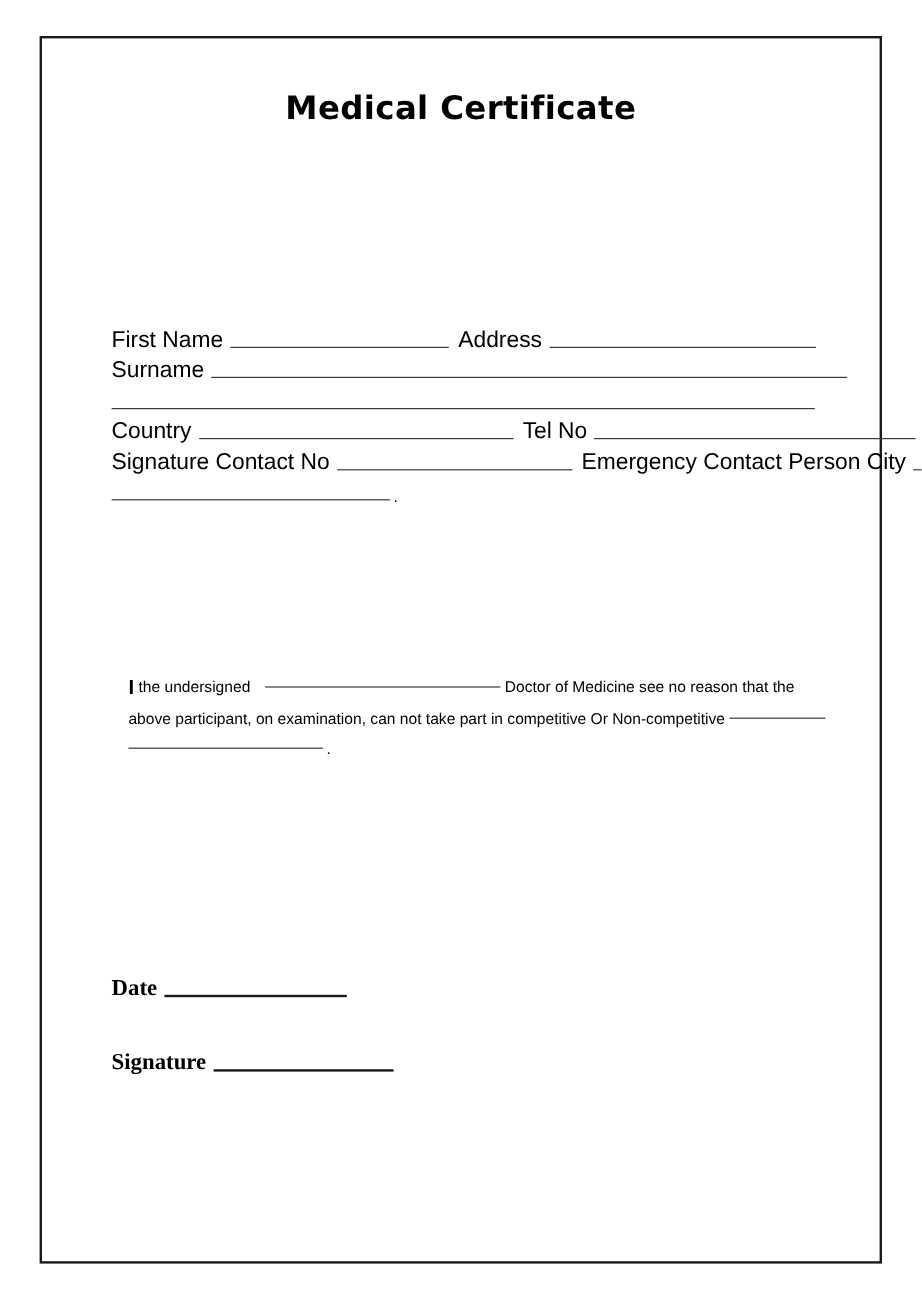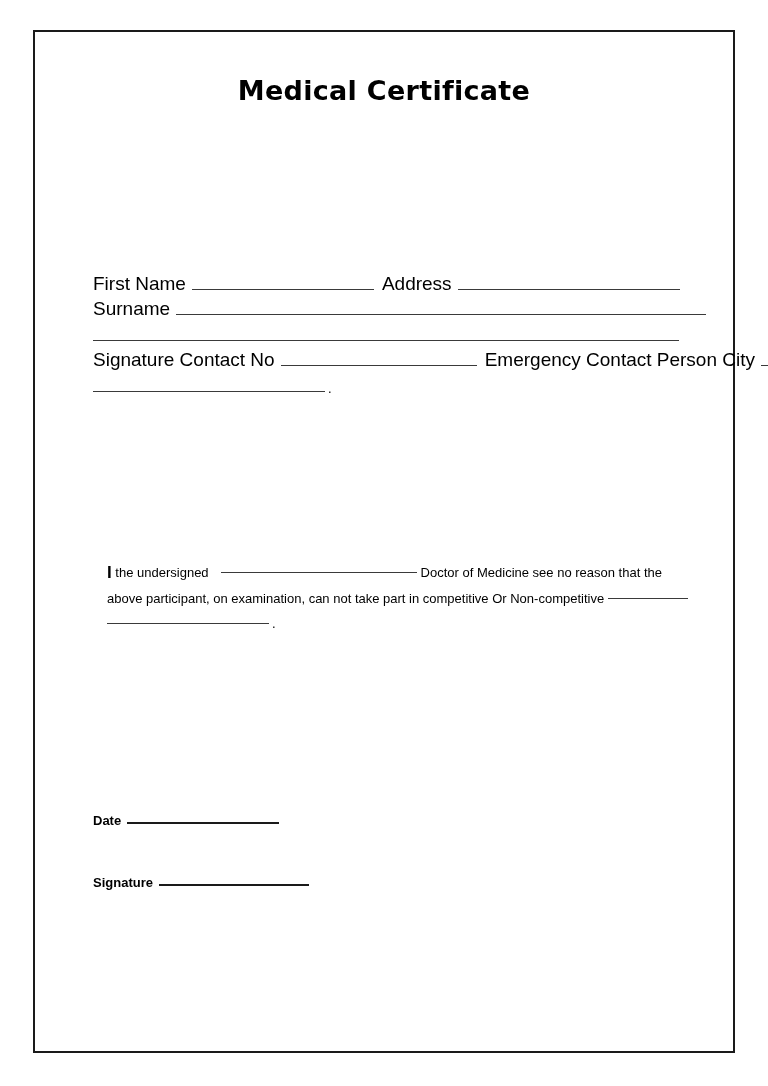--- a/index.html
+++ b/index.html
@@ -134,23 +134,23 @@
   .ir-tail   { width: 80px;  margin: 0 0 0 4px; }
   .ir-last   { width: 162px; margin: 0 0 0 0; }
 
   
   .sign-row {
     position: absolute;
     left: 58px;
     display: flex;
     align-items: flex-end;
     white-space: nowrap;
-    font-size: 13px;
-    font-weight: bold;
-    font-family: Liberation Sans, sans-serif;
+    font-size: 19px;
+    font-weight: bold;
+    font-family: Liberation Serif, serif;
   }
   #row-date { top: 781px; }
   #row-signature { top: 843px; text-align: center; }
   .sign-rule {
     display: inline-block;
     border-bottom: 2px solid #1a1a1a;
     height: 0;
     margin: 0 0 4px 6px;
   }
   .w-date { width: 152px; }
@@ -178,20 +178,27 @@
       <div class="field-row">
         <span class="field-label">Surname</span>
         <span class="rule w-address1"></span>
       </div>
 
       <div class="field-row">
         <span class="rule w-address2"></span>
       </div>
 
 
+      <div class="field-row">
+        <span class="field-label">Country</span>
+        <span class="rule w-country"></span>
+        <span class="gap-sm"></span>
+        <span class="field-label">Tel No</span>
+        <span class="rule w-telno"></span>
+      </div>
 
       <div class="field-row">
         <span class="field-label">Signature Contact No</span>
         <span class="rule w-emerno"></span>
         <span class="gap-sm"></span>
         <span class="field-label">Emergency Contact Person City</span>
         <span class="rule w-emername"></span>
       </div>
 
       <div class="field-row">

